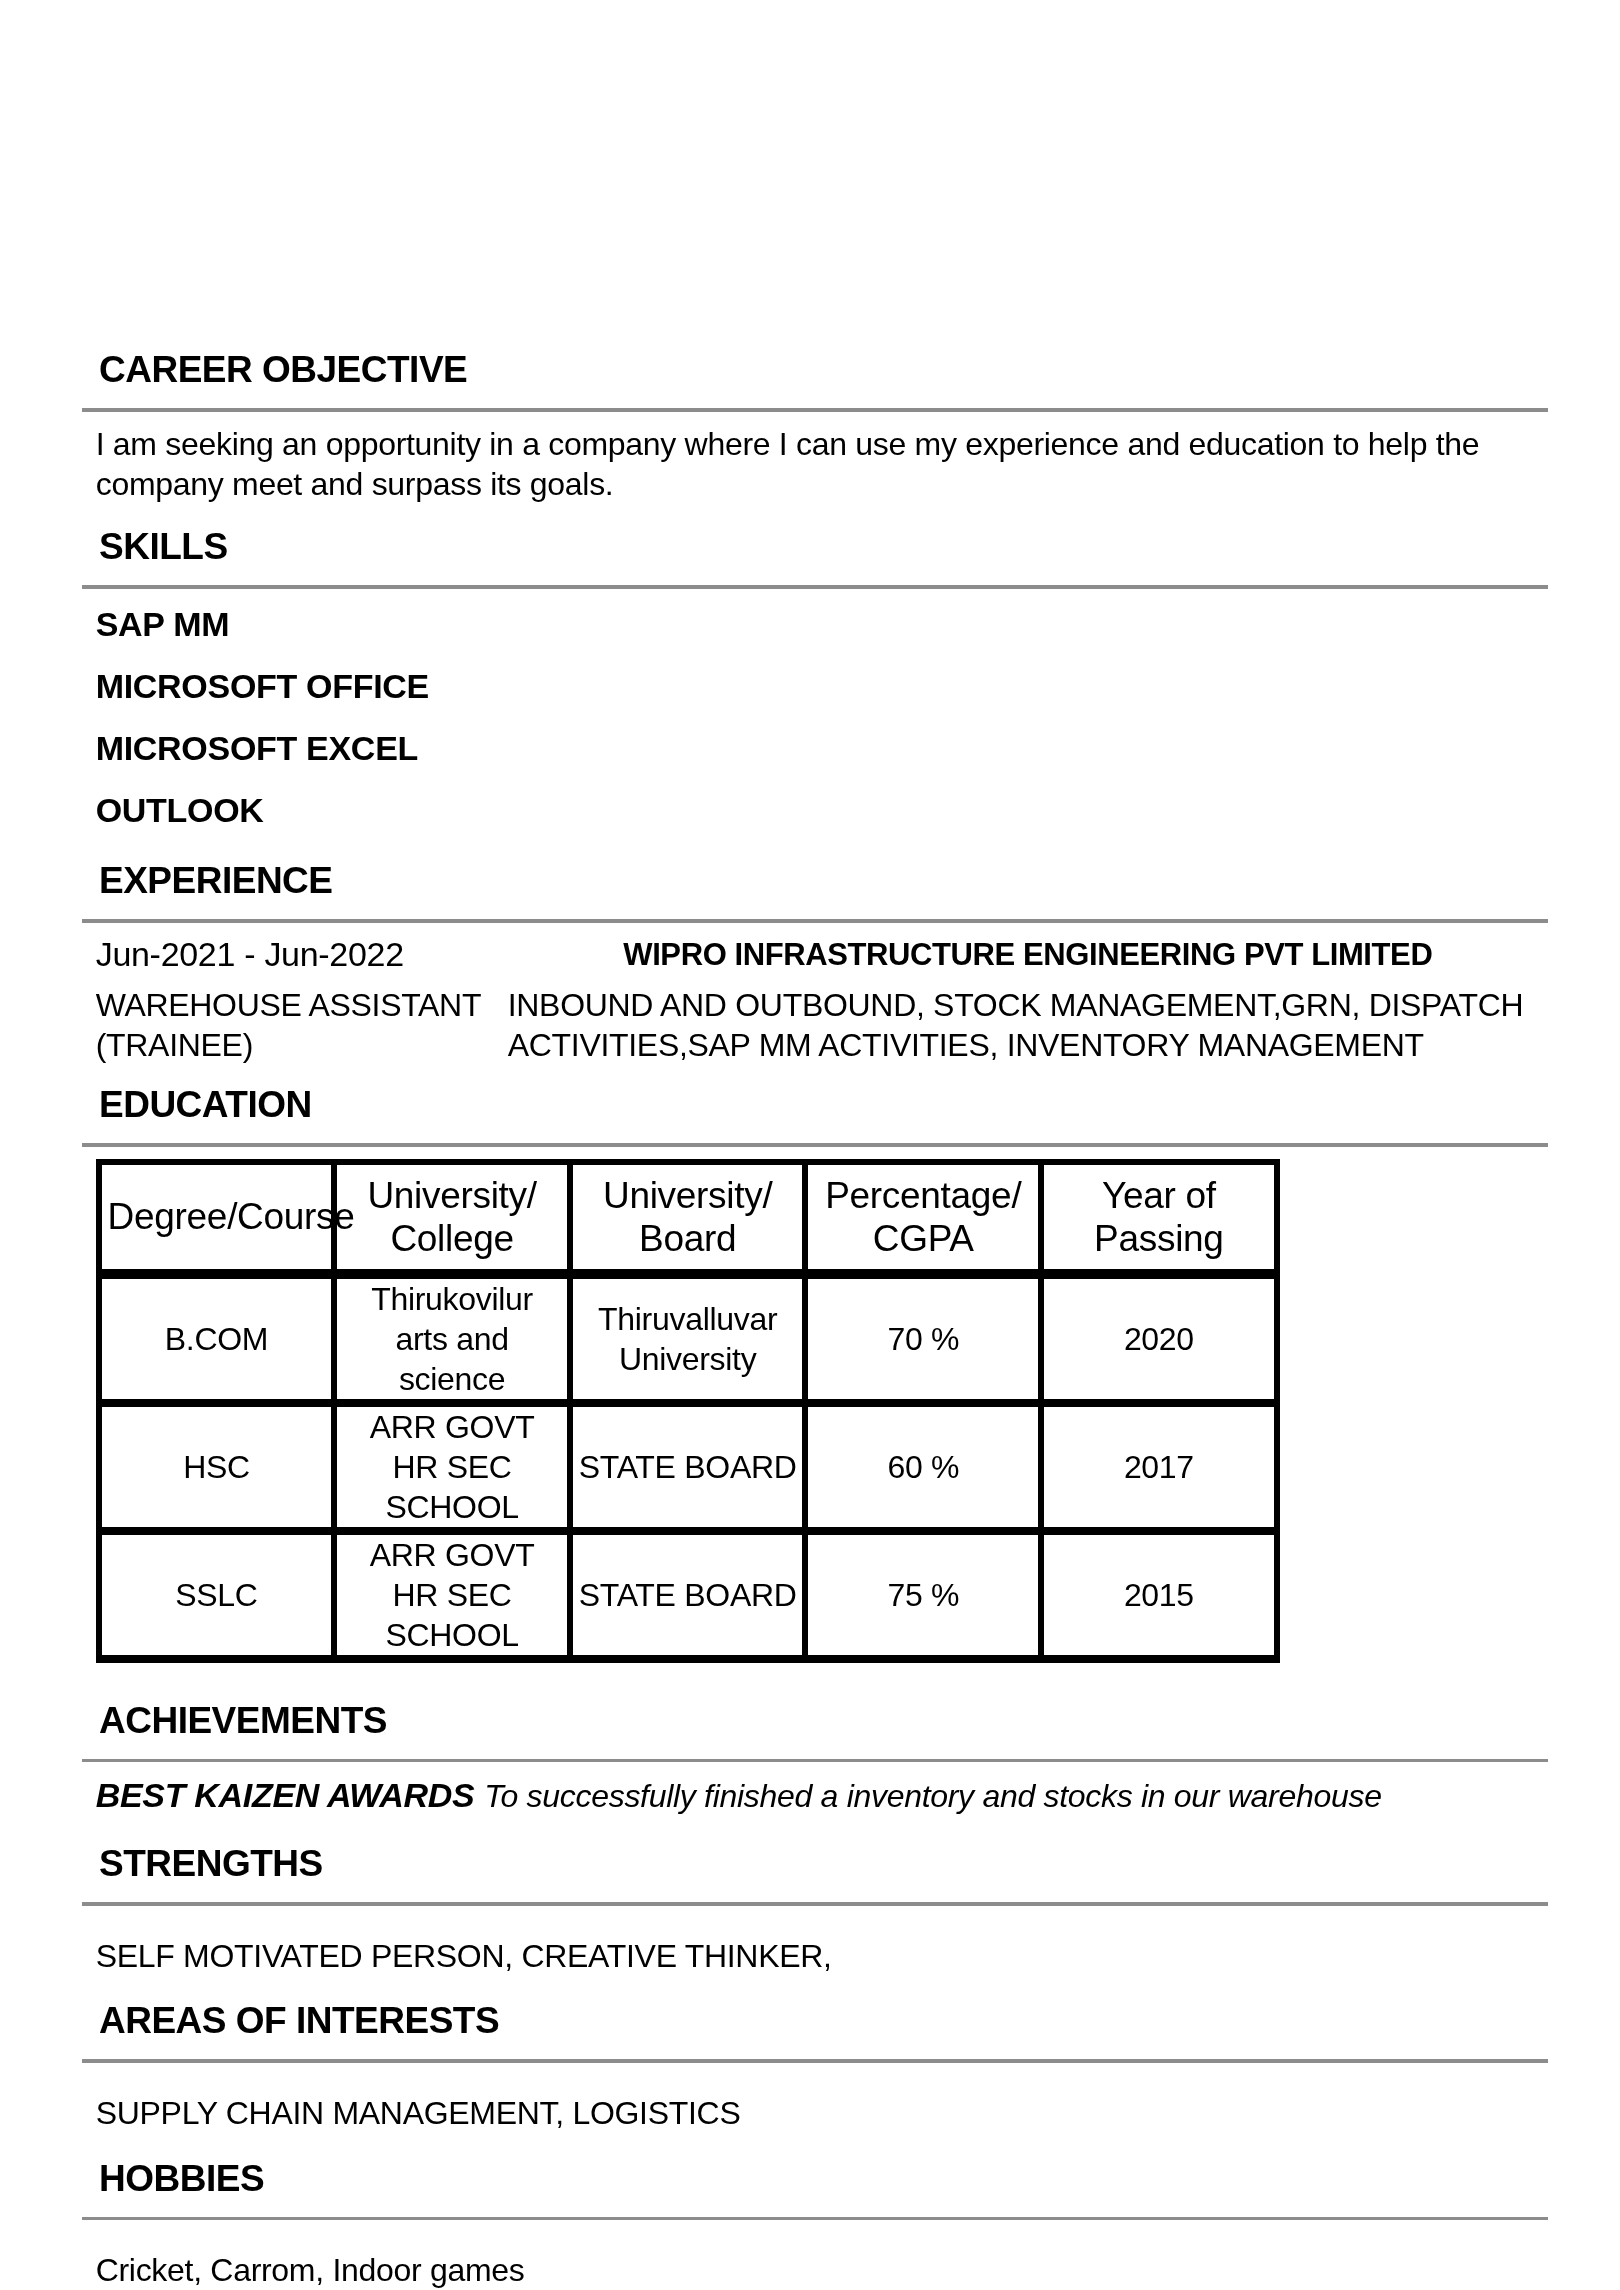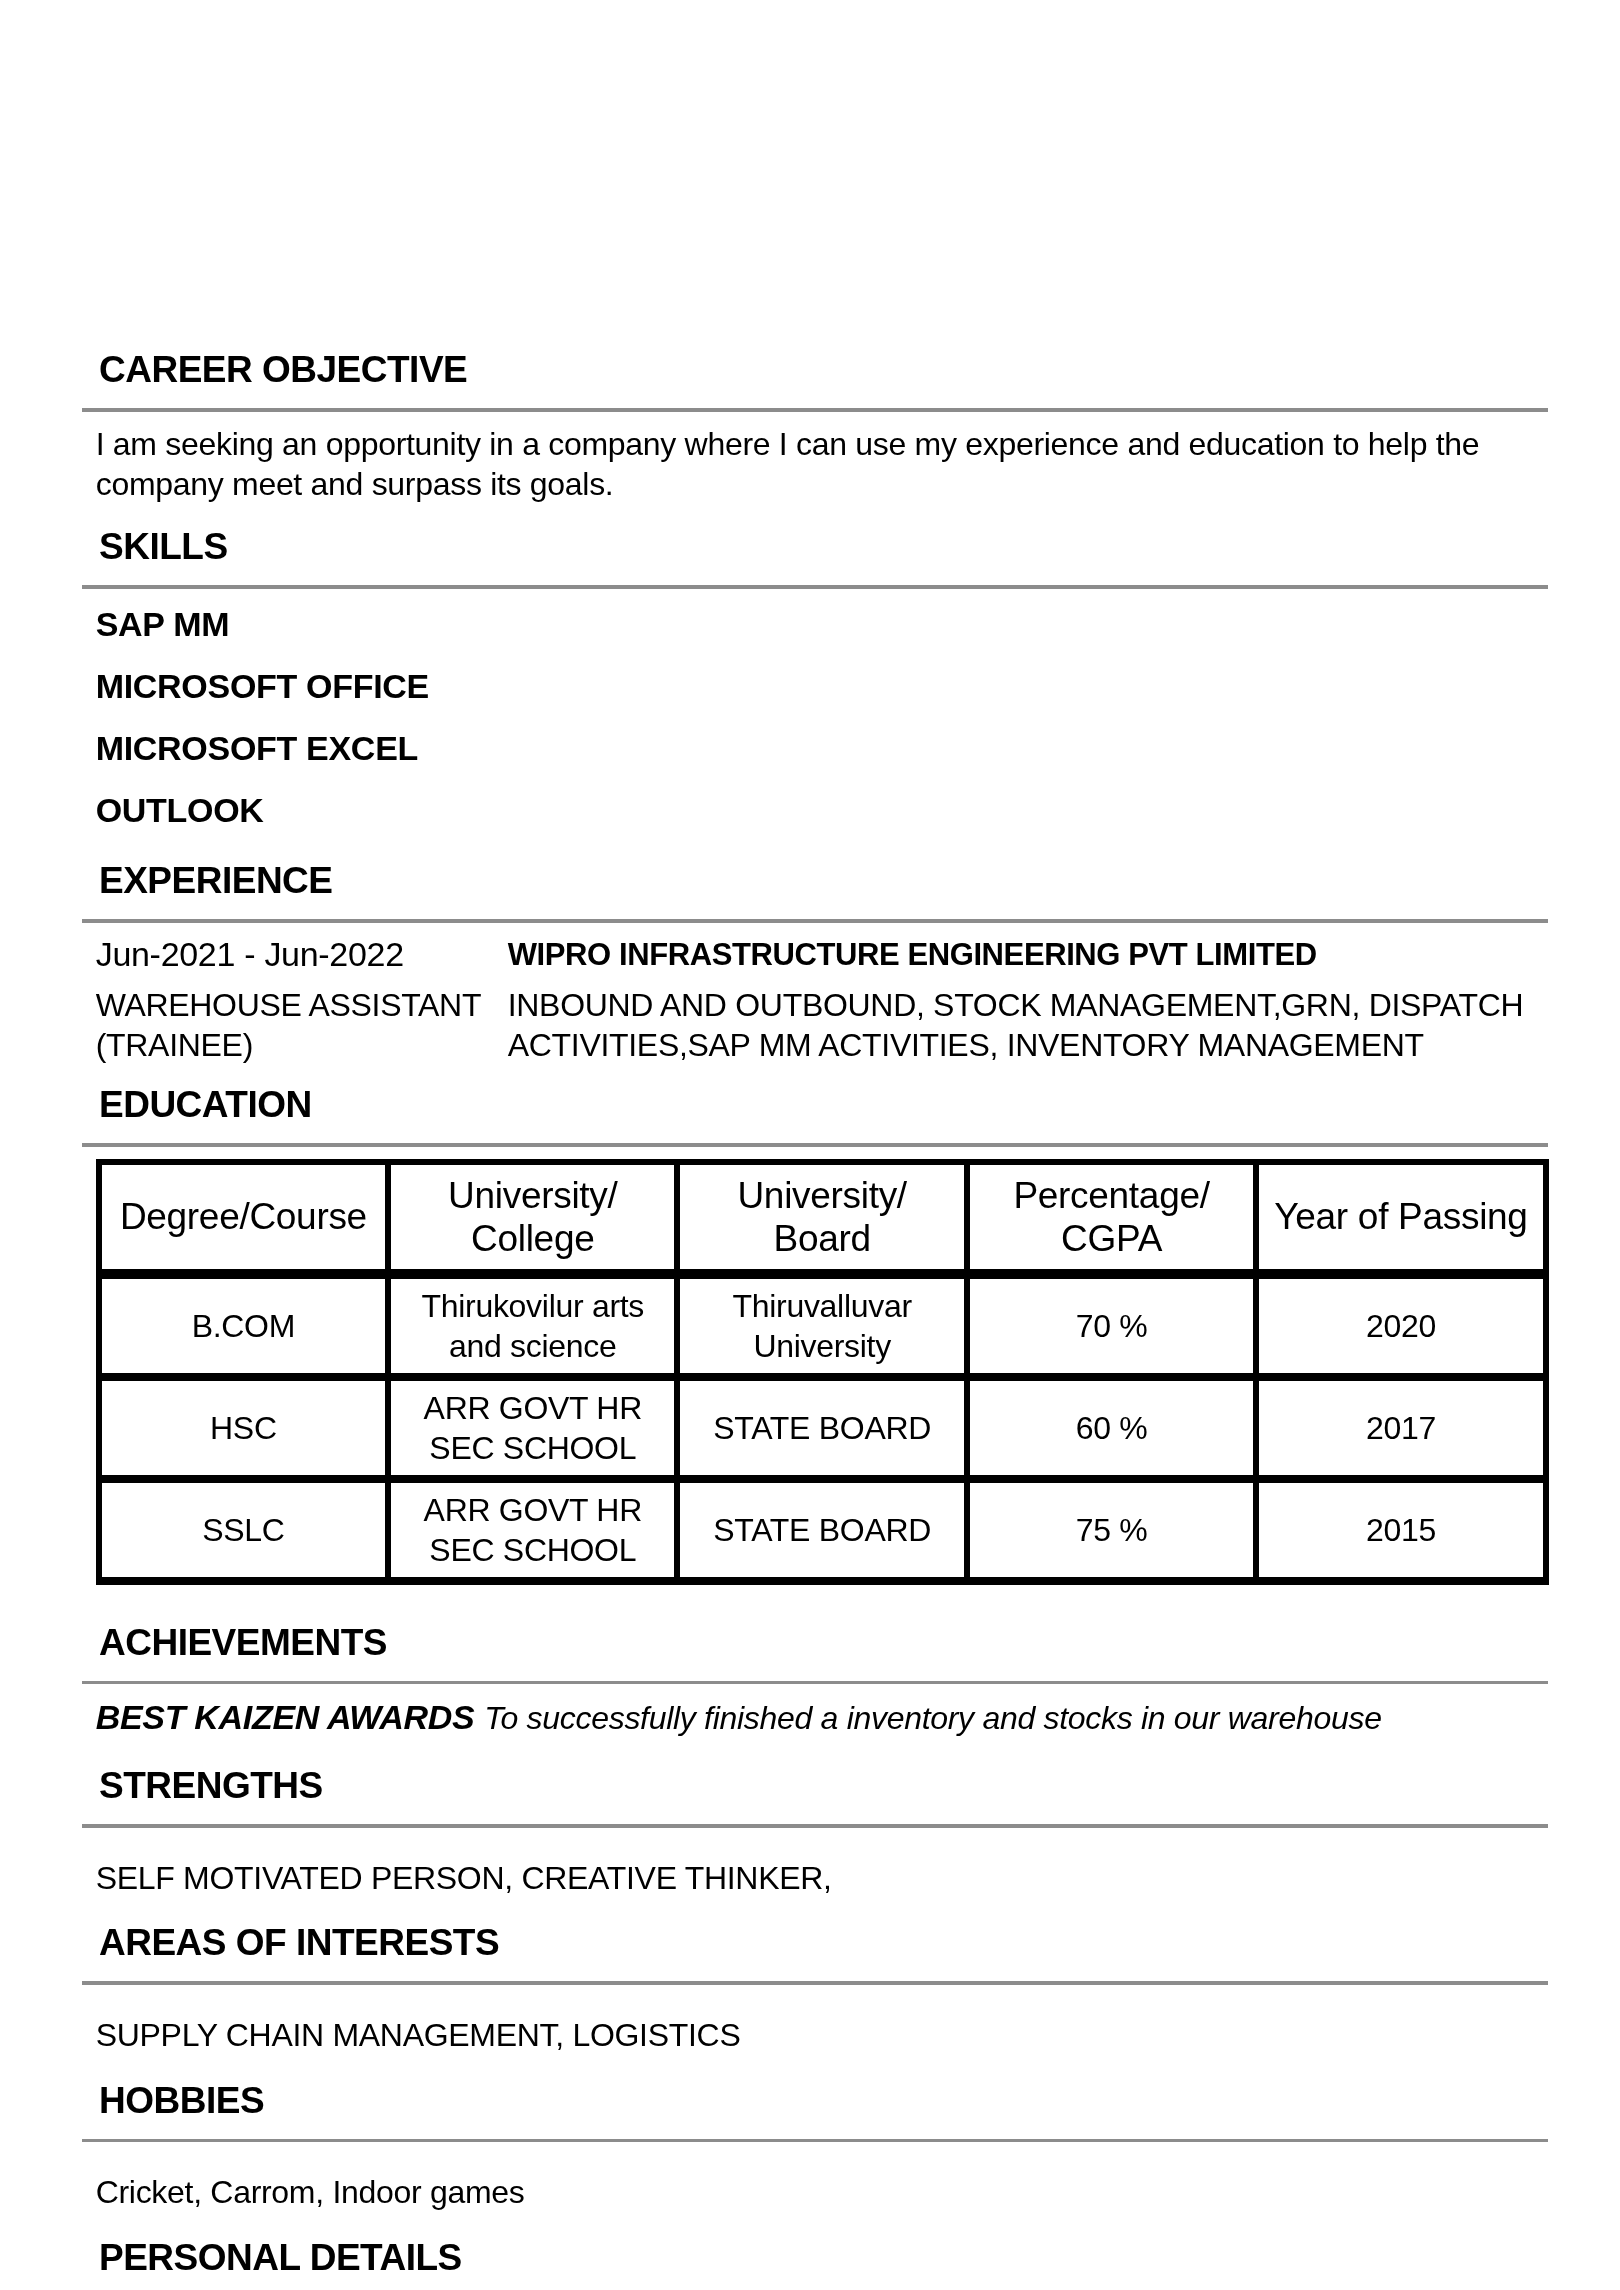--- a/index.html
+++ b/index.html
@@ -52,26 +52,26 @@
     .skill:first-child { margin-top: -7.8px; }
 
     .exp-grid {
       display: grid;
       grid-template-columns: 412px 1fr;
       padding-left: 13.7px;
       margin-bottom: 17.6px;
       row-gap: 9.8px;
     }
     .exp-dates { font-size: 34px; line-height: 41px; letter-spacing: -0.3px; }
-    .exp-company { font-weight: bold; font-size: 31px; line-height: 41px; letter-spacing: -0.4px; }
+    .exp-company { font-weight: bold; font-size: 31px; line-height: 41px; letter-spacing: -0.4px; text-align: center; }
     .exp-role, .exp-desc { font-size: 32px; line-height: 40px; letter-spacing: -0.3px; }
 
     table.edu {
       margin-left: 13.7px;
-      width: 1453px;
+      width: 1184px;
       border-collapse: separate;
       border-spacing: 0;
       border: 3.9px solid #000;
       margin-bottom: 36px;
       table-layout: fixed;
     }
     table.edu th, table.edu td {
       border: 3.9px solid #000;
       text-align: center;
       vertical-align: middle;

